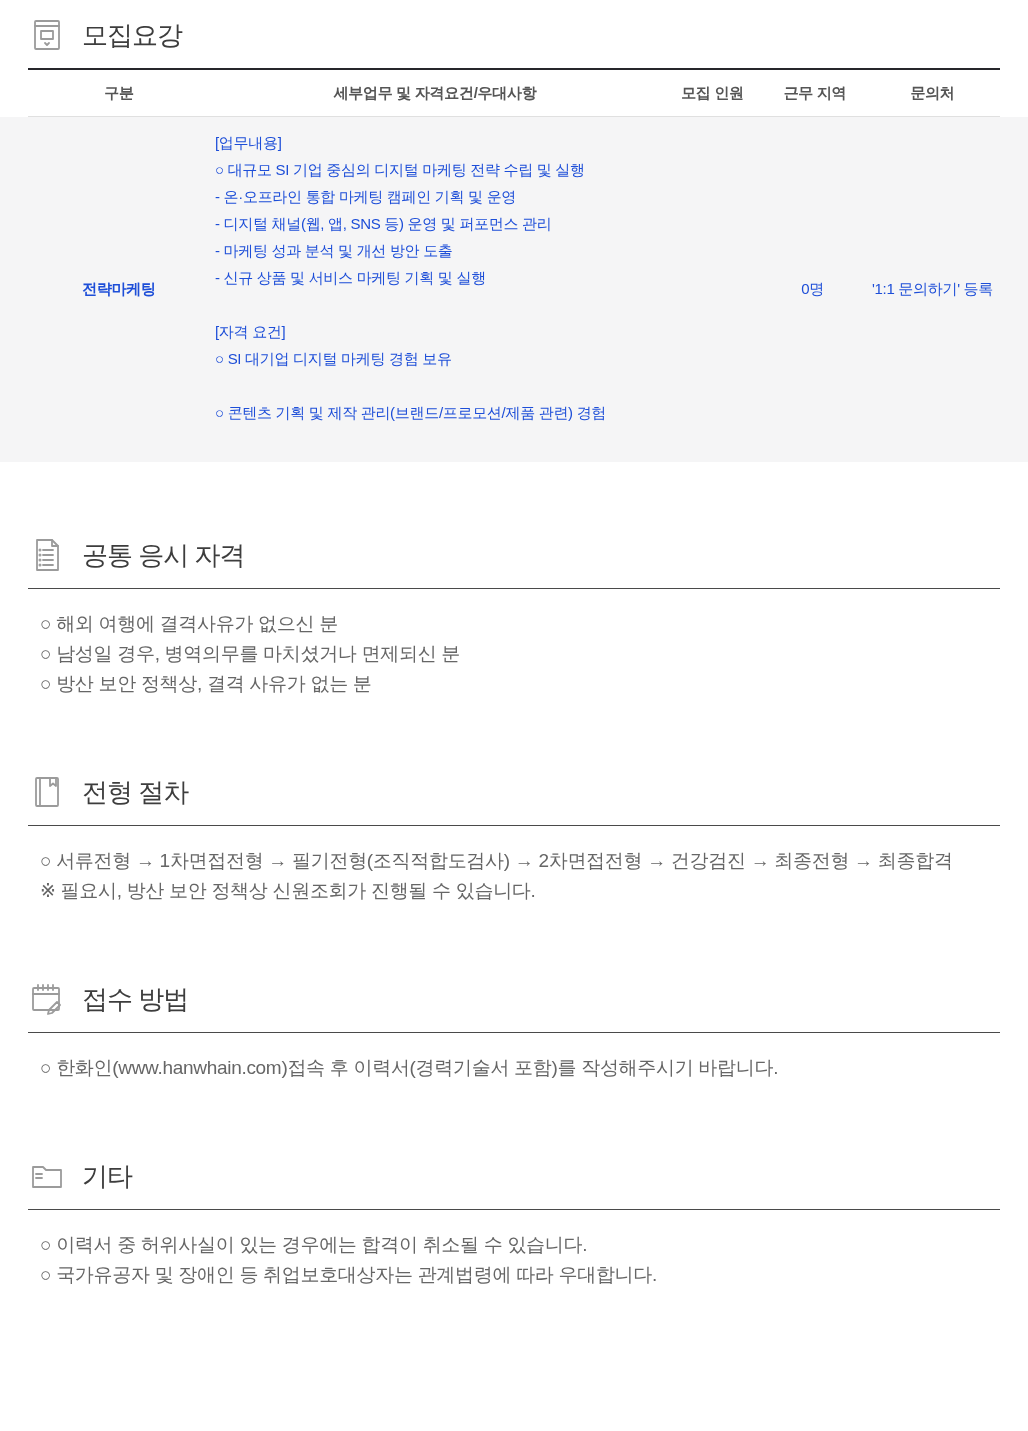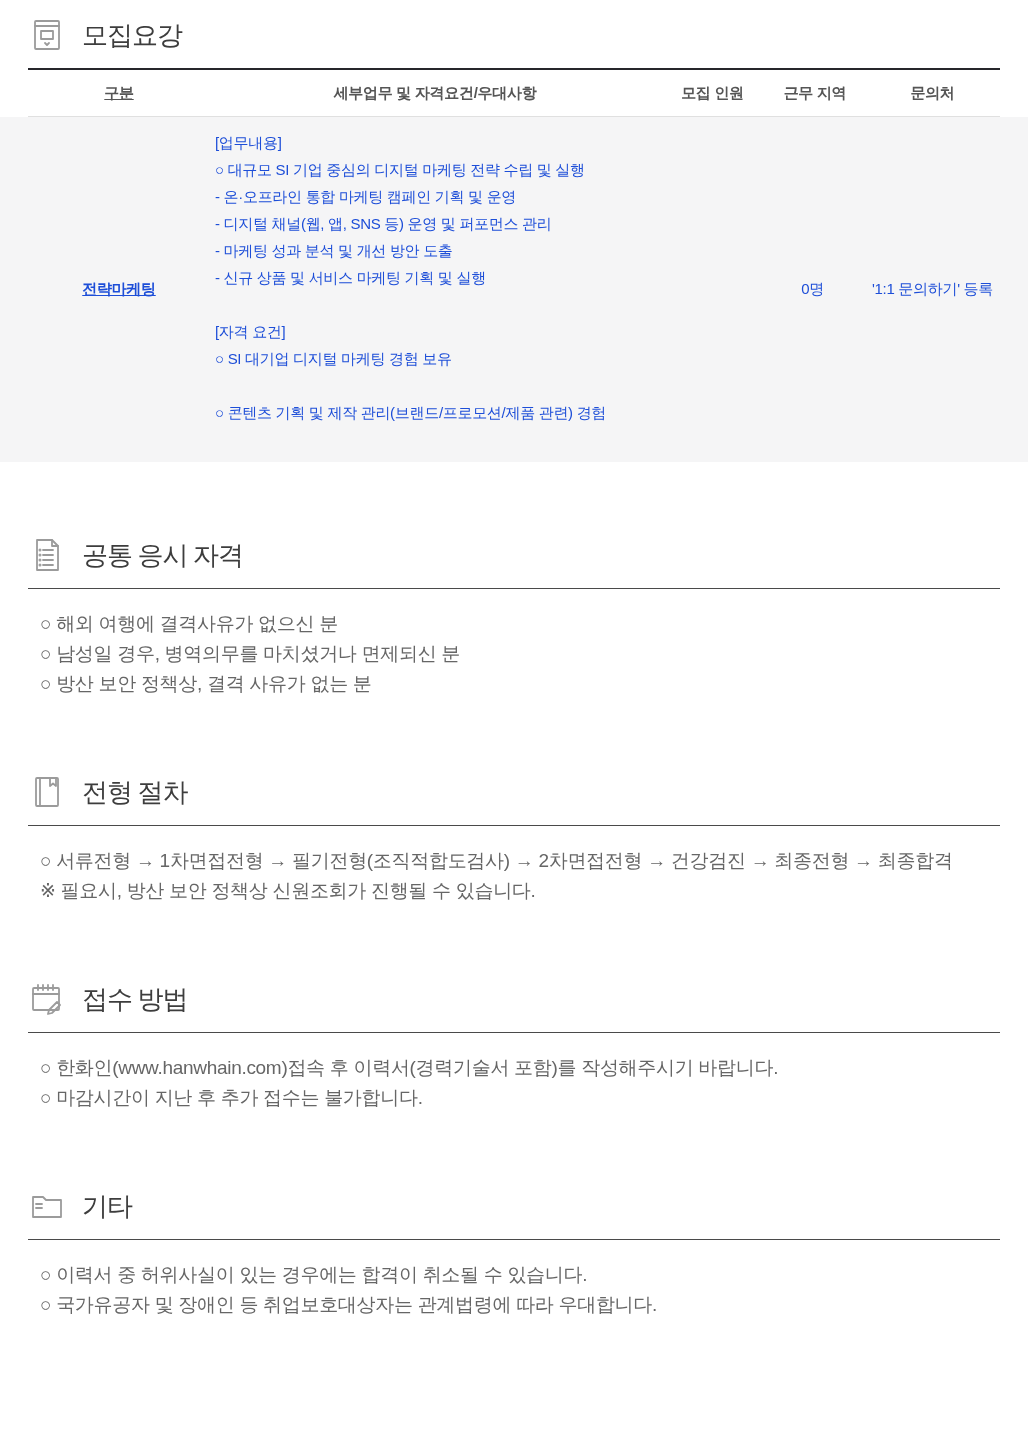--- a/index.html
+++ b/index.html
@@ -21,21 +21,20 @@
     gap: 16px;
     padding: 16px 0 14px 28px;
   }
   .sec-head .icon { width: 38px; height: 38px; display: inline-flex; }
   .sec-head h2 {
     margin: 0;
     font-size: 26px;
     font-weight: 400;
     color: #3d3d3d;
     letter-spacing: -1px;
-    font-family: Liberation Serif, serif;
   }
   .divider {
     border: none;
     border-top: 1px solid #4a4a4a;
     margin: 0 28px;
   }
   .sec-list {
     padding: 20px 28px 0 40px;
     font-size: 19px;
     line-height: 30px;
@@ -49,21 +48,21 @@
     margin: 0 28px;
     border-top: 2px solid #26262b;
     border-bottom: 1px solid #e0e0e0;
     height: 46px;
     align-items: center;
     font-weight: bold;
     font-size: 15px;
     color: #555;
   }
   .tbl-head .th { text-align: center; }
-  .c1 { width: 182px; flex: none; text-decoration: underline; }
+  .c1 { width: 182px; flex: none; }
   .c2 { flex: 1; min-width: 0; }
   .c3 { width: 105px; flex: none; }
   .c4 { width: 100px; flex: none; }
   .c5 { width: 135px; flex: none; }
   .tbl-body-outer { background: #f5f5f6; }
   .tbl-body { display: flex; margin: 0 28px; }
   .tbl-body .td { font-size: 15px; color: #1d4ed8; }
   .td-center {
     display: flex;
     align-items: center;
@@ -187,21 +186,20 @@
           <line x1="20" y1="5" x2="20" y2="10"></line>
           <line x1="25" y1="5" x2="25" y2="10"></line>
           <path d="M21 30 l8 -8 l3 3 l-8 8 l-4 1 z"></path>
         </svg>
       </span>
       <h2>접수 방법</h2>
     </div>
     <hr class="divider">
     <div class="sec-list">
         <div class="line">○ 한화인(www.hanwhain.com)접속 후 이력서(경력기술서 포함)를 작성해주시기 바랍니다.</div>
-        <div class="line">○ 마감시간이 지난 후 추가 접수는 불가합니다.</div>
       </div>
   </section>
 
   <section class="sec">
     <div class="sec-head">
       <span class="icon">
         <svg class="ic" viewBox="0 0 38 38" width="38" height="38">
           <path d="M5 10 h10 l3 3 h15 v17 h-28 z"></path>
           <line x1="8" y1="17" x2="14" y2="17"></line>
           <line x1="8" y1="21" x2="14" y2="21"></line>

